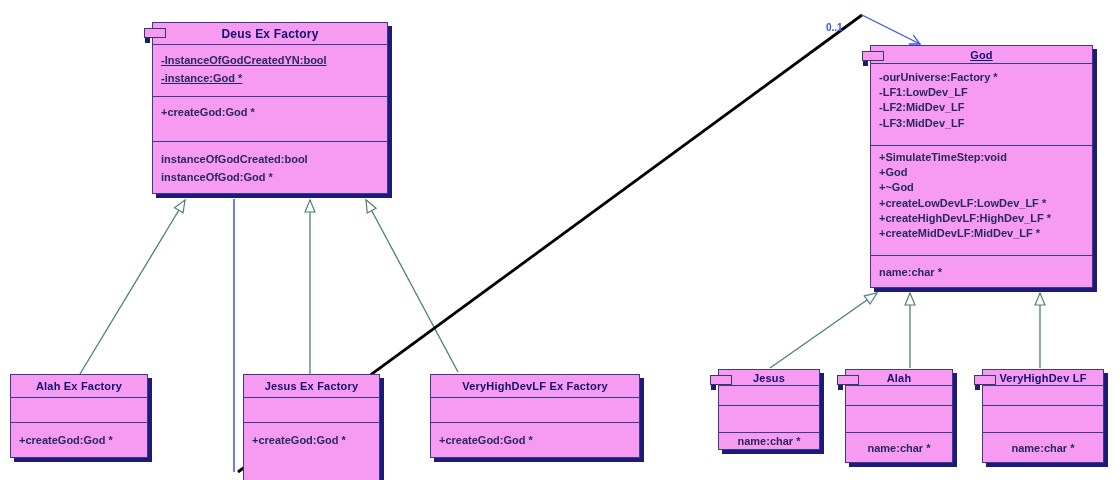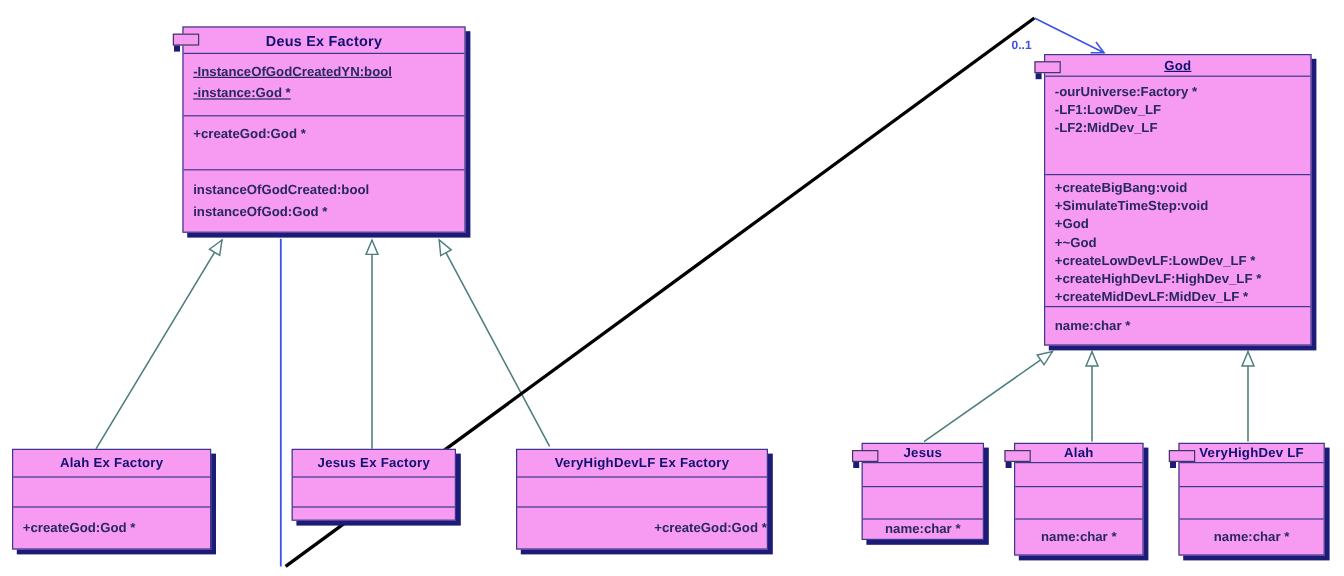--- a/index.html
+++ b/index.html
@@ -85,21 +85,21 @@
 
     <line x1="770" y1="368" x2="877" y2="293" style="stroke:var(--generalization-line)" stroke-width="1.3" marker-end="url(#gen)"></line>
     <line x1="910" y1="368" x2="910" y2="293" style="stroke:var(--generalization-line)" stroke-width="1.3" marker-end="url(#gen)"></line>
     <line x1="1040" y1="368" x2="1040" y2="293" style="stroke:var(--generalization-line)" stroke-width="1.3" marker-end="url(#gen)"></line>
 
     <line x1="234" y1="199" x2="234" y2="472" style="stroke:var(--association-line)" stroke-width="1.5"></line>
     <line x1="238" y1="472" x2="862" y2="15" style="stroke:var(--crossing-line)" stroke-width="2.8"></line>
     <line x1="862" y1="15" x2="920" y2="44" style="stroke:var(--association-line)" stroke-width="1.3" marker-end="url(#openArrow)"></line>
   </svg>
 
-  <div class="mult-label" style="left:843px;top:22px;margin-top:11px;">0..1</div>
+  <div class="mult-label" style="left:826px;top:22px;">0..1</div>
 
   <div class="uml-class box-deus" style="left:152px;top:22px;width:236px;height:172px;">
     <span class="class-icon">
         <span class="icon-rect"></span>
         <span class="icon-sq"></span>
       </span>
     <div class="class-title">Deus Ex Factory</div>
     <div class="compartment c-attrs">
       <div class="member static">-InstanceOfGodCreatedYN:bool</div>
       <div class="member static">-instance:God *</div>
@@ -116,52 +116,52 @@
   <div class="uml-class box-god" style="left:870px;top:45px;width:223px;height:243px;">
     <span class="class-icon">
         <span class="icon-rect"></span>
         <span class="icon-sq"></span>
       </span>
     <div class="class-title">God</div>
     <div class="compartment c-attrs">
       <div class="member">-ourUniverse:Factory *</div>
       <div class="member">-LF1:LowDev_LF</div>
       <div class="member">-LF2:MidDev_LF</div>
+      <div class="member">-LF3:MidDev_LF</div>
     </div>
     <div class="compartment c-methods">
-      <div class="member">+createBigBang:void</div>
       <div class="member">+SimulateTimeStep:void</div>
       <div class="member">+God</div>
       <div class="member">+~God</div>
       <div class="member">+createLowDevLF:LowDev_LF *</div>
       <div class="member">+createHighDevLF:HighDev_LF *</div>
       <div class="member">+createMidDevLF:MidDev_LF *</div>
     </div>
     <div class="compartment c-props last">
       <div class="member">name:char *</div>
     </div>
   </div>
 
-  <div class="uml-class factory" style="left:10px;top:374px;width:166px;height:84px;">
+  <div class="uml-class factory" style="left:10px;top:374px;width:138px;height:84px;">
     <div class="class-title">Alah Ex Factory</div>
     <div class="compartment c-empty"></div>
     <div class="compartment c-methods last">
       <div class="member">+createGod:God *</div>
     </div>
   </div>
 
-  <div class="uml-class factory" style="left:243px;top:374px;width:137px;height:60px;">
+  <div class="uml-class factory" style="left:243px;top:374px;width:137px;height:107px;">
     <div class="class-title">Jesus Ex Factory</div>
     <div class="compartment c-empty"></div>
     <div class="compartment c-methods last">
       <div class="member">+createGod:God *</div>
     </div>
   </div>
 
-  <div class="uml-class factory" style="left:430px;top:374px;width:210px;height:84px;text-align:right;">
+  <div class="uml-class factory" style="left:430px;top:374px;width:210px;height:84px;">
     <div class="class-title">VeryHighDevLF Ex Factory</div>
     <div class="compartment c-empty"></div>
     <div class="compartment c-methods last">
       <div class="member">+createGod:God *</div>
     </div>
   </div>
 
   <div class="uml-class leaf" style="left:718px;top:369px;width:102px;height:81px;">
     <span class="class-icon">
         <span class="icon-rect"></span>

